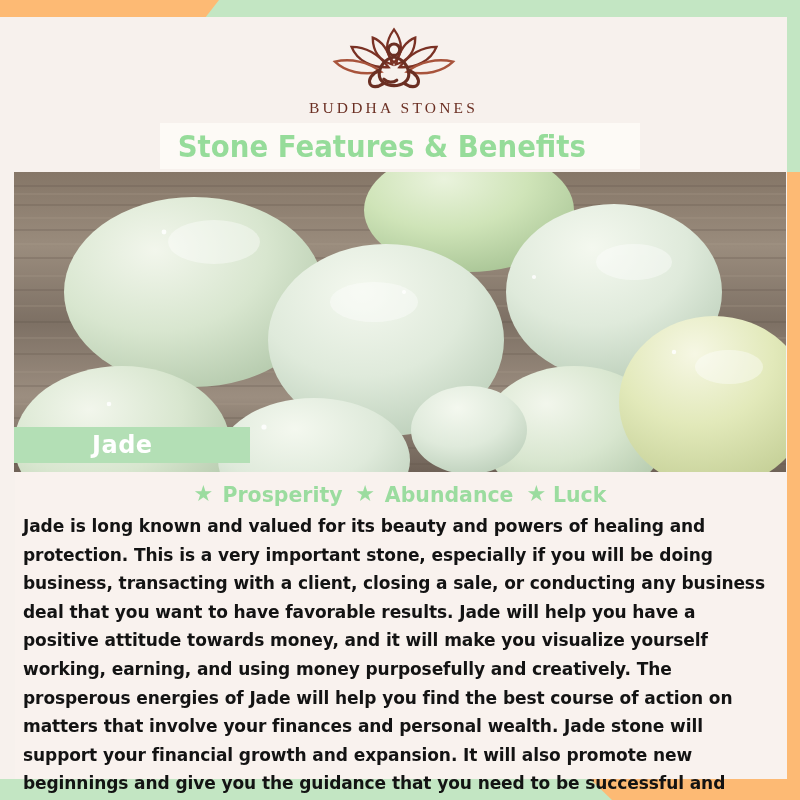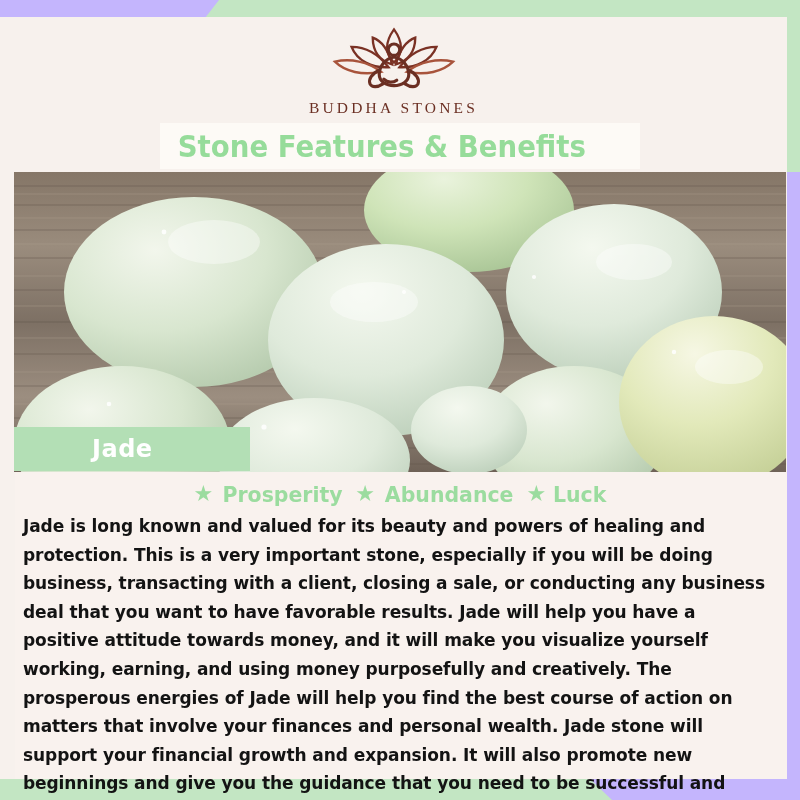--- a/index.html
+++ b/index.html
@@ -7,21 +7,21 @@
   html, body {
     width:800px; height:800px;
     font-family:"Liberation Sans", sans-serif;
     background:#c3e6c3;
     overflow:hidden;
   }
 
   #poster {
     position:relative;
     width:800px; height:800px;
-    background:#c4b5fd;
+    background:#fdba74;
   }
 
   
   .green-top-right {
     position:absolute; top:0; left:205px; width:595px; height:18px;
     background:#c3e6c3;
     clip-path: polygon(14px 0, 100% 0, 100% 100%, 0 100%);
   }
   .green-left-strip {
     position:absolute; top:172px; left:0; width:15px; height:330px;
@@ -85,21 +85,21 @@
   
   .photo {
     position:absolute; top:172px; left:14px; width:772px; height:300px;
     overflow:hidden;
     background:#8d7f72;
   }
   .photo svg { display:block; width:100%; height:100%; }
 
   
   .jade-bar {
-    position:absolute; top:427px; left:14px; width:236px; height:44px;
+    position:absolute; top:427px; left:14px; width:236px; height:36px;
     background:#b3dfb5;
     display:flex; align-items:center;
   }
   .jade-text {
     margin-left:78px;
     font-family:"DejaVu Sans", sans-serif;
     font-weight:bold;
     font-size:24px;
     color:#ffffff;
     letter-spacing:0.5px;

